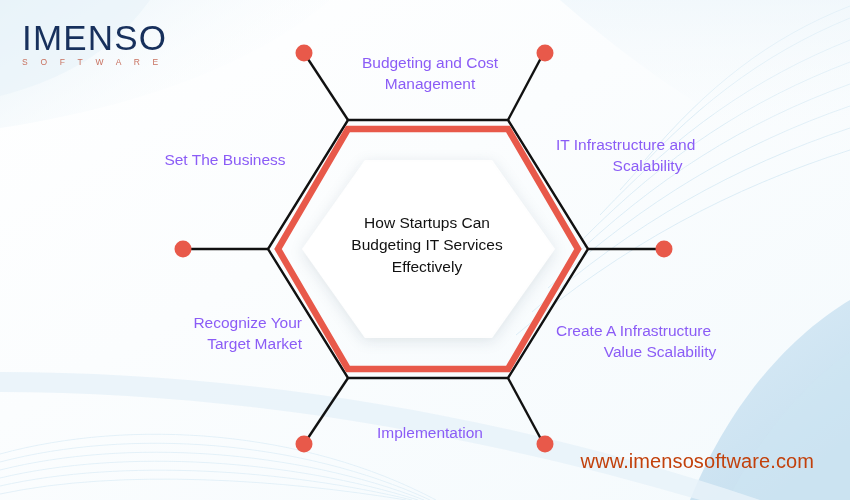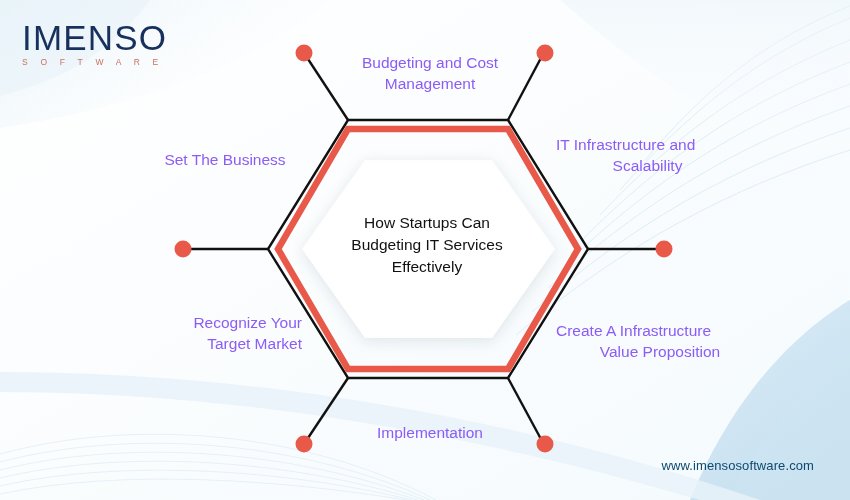--- a/index.html
+++ b/index.html
@@ -68,22 +68,22 @@
     width:218px;
     text-align:center;
     font-size:15.5px;
     line-height:1.42;
     color:#111111;
   }
   
   .site-url{
     position:absolute;
     right:36px; bottom:27px;
-    font-size:13px;
-    color:#0c4a6e;
+    font-size:20px;
+    color:#c2410c;
     letter-spacing:.1px;
     margin-left:8px;
   }
 </style>
 </head>
 <body>
 
 <div id="stage">
 
   <svg class="bg-layer" viewBox="0 0 850 500" xmlns="http://www.w3.org/2000/svg">
@@ -182,21 +182,21 @@
     <div>Management</div>
   </div>
 
   <div class="lbl lbl-right-up">
     <div>IT Infrastructure and</div>
     <div style="text-align:center;width:183px;">Scalability</div>
   </div>
 
   <div class="lbl lbl-right-dn">
     <div>Create A Infrastructure</div>
-    <div style="text-align:center;width:208px;">Value Proposition</div>
+    <div style="text-align:center;width:208px;">Value Scalability</div>
   </div>
 
   <div class="lbl lbl-bottom">
     <div>Implementation</div>
   </div>
 
   <div class="lbl lbl-left-dn">
     <div>Recognize Your</div>
     <div>Target Market</div>
   </div>

